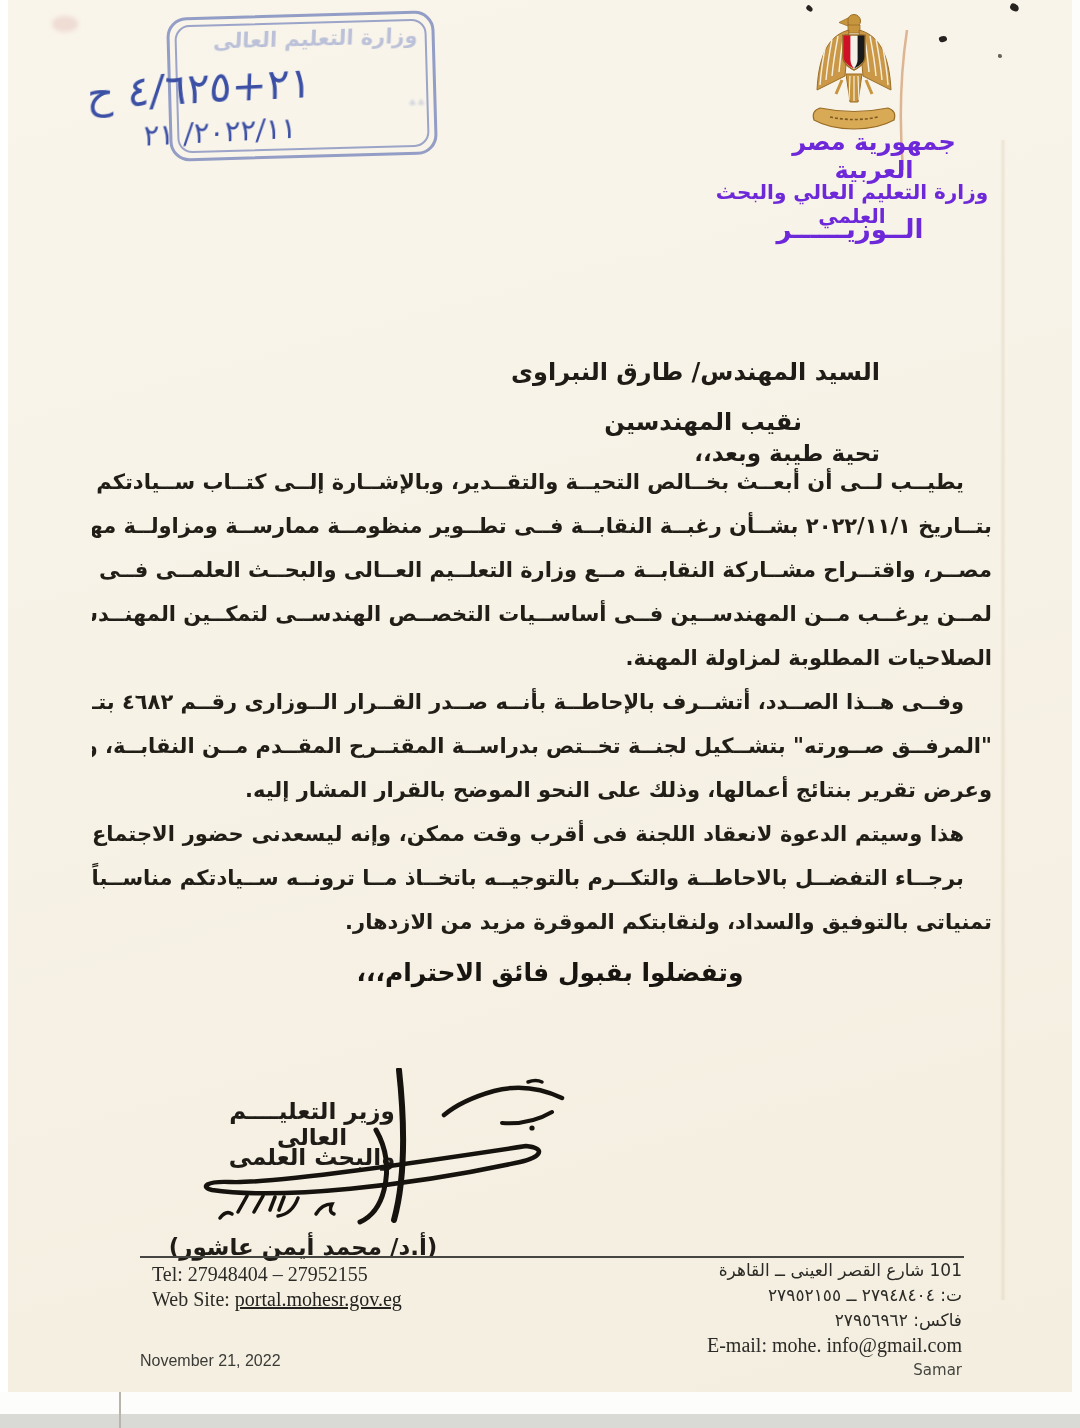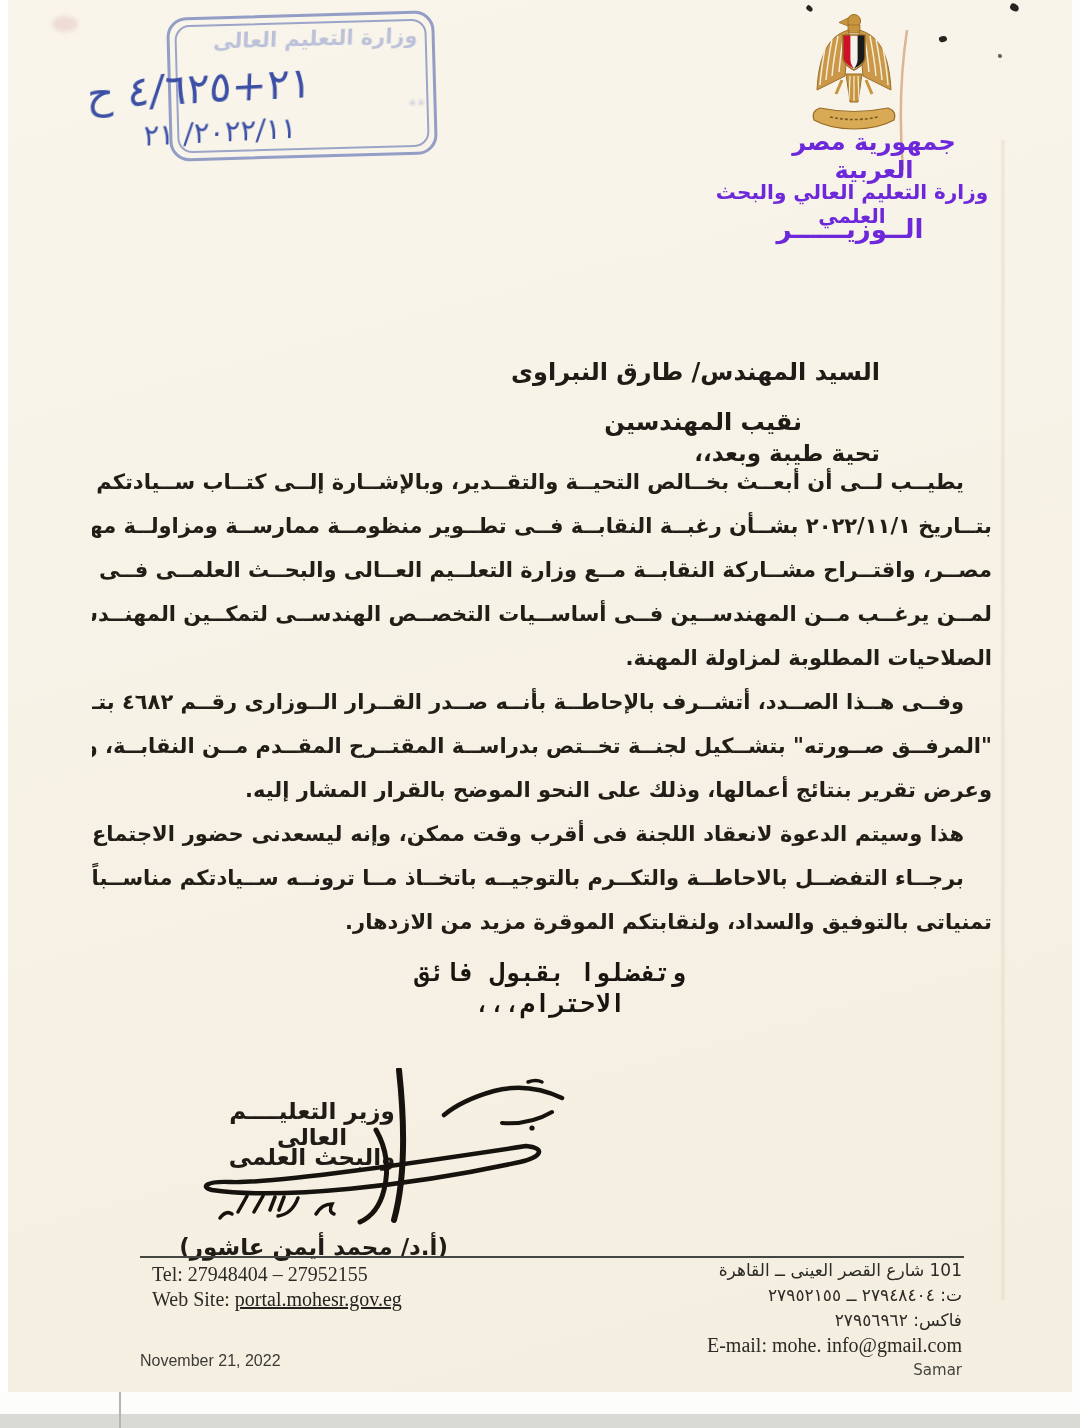--- a/index.html
+++ b/index.html
@@ -62,27 +62,27 @@
     color:#211e18;font-weight:bold;font-size:21px;
   }
   .bline{
     direction:rtl;line-height:44px;height:44px;white-space:nowrap;
     text-align:justify;text-align-last:justify;overflow:hidden;
   }
   .bline.first{padding-right:28px;}
   .bline.last{text-align-last:right;white-space:normal;}
   .closing{
     position:absolute;left:340px;top:958px;width:420px;text-align:center;
-    color:#181510;font-weight:bold;font-size:25px;direction:rtl;font-family:Liberation Mono, monospace;
+    color:#181510;font-weight:bold;font-size:25px;direction:rtl;
   }
 
   
   .sig-title1{left:196px;top:1062px;width:232px;text-align:center;font-size:23px;}
   .sig-title2{left:196px;top:1108px;width:232px;text-align:center;font-size:23px;}
-  .sig-name{left:158px;top:1198px;width:290px;font-size:23px;}
+  .sig-name{left:158px;top:1198px;width:290px;text-align:center;font-size:23px;}
   .sig-ink{position:absolute;left:180px;top:1068px;width:400px;height:160px;}
 
   
   .foot-rule{position:absolute;left:140px;top:1256px;width:824px;border-top:2px solid #454542;}
   .foot-left{
     position:absolute;left:152px;top:1262px;width:420px;
     font-family:"Liberation Serif",serif;font-size:20px;line-height:24.5px;color:#2b2a26;
   }
   .foot-left .url{text-decoration:underline;color:#23221f;}
   .foot-right{

